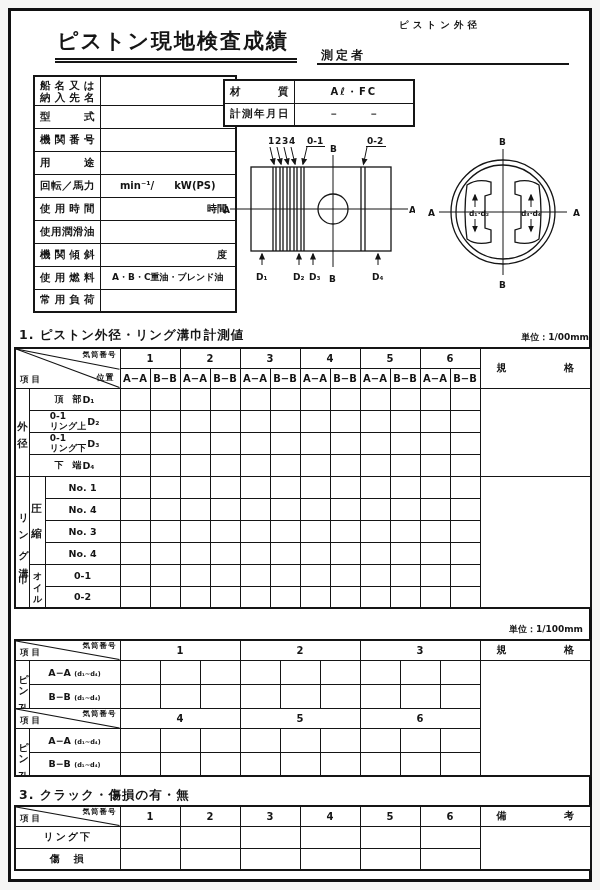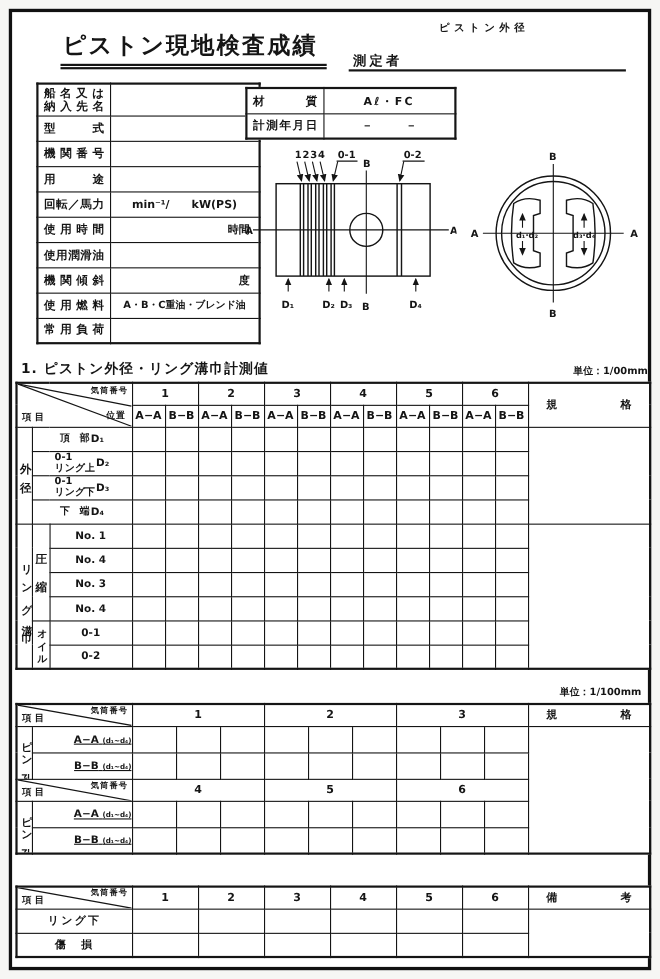--- a/index.html
+++ b/index.html
@@ -54,21 +54,21 @@
   .vx{letter-spacing:1.6em;font-size:10.5px;}
   .vr5{letter-spacing:0.65em;font-size:10px;}
   .vc2{letter-spacing:2.2em;font-size:10.5px;}
   .v03{letter-spacing:0.15em;font-size:9px;}
   .vpin{letter-spacing:0.3em;font-size:10px;}
   .rlabel{font-size:9.5px;padding:0 2px;}
   .rlflex{display:flex;align-items:center;justify-content:center;padding:0 2px;}
   .rlflex .lbl{font-size:9px;text-align:left;}
   .dsub{font-size:9.5px;padding-left:1px;}
   .cc{text-align:center;font-size:9.5px;}
-  .pinlab{text-align:right;font-size:9.5px;white-space:nowrap;text-decoration:underline;}
+  .pinlab{text-align:center;font-size:9.5px;white-space:nowrap;}
   .sfx{font-size:6.5px;}
   .rl-c{text-align:center;font-size:10px;letter-spacing:2px;}
 
   .s-title{position:absolute;font-size:12.5px;font-weight:bold;letter-spacing:1px;}
   .unit{position:absolute;font-size:9px;font-weight:bold;}
 </style>
 </head>
 <body>
 
 <div class="sheet">
@@ -553,20 +553,21 @@
           <td class="cell"></td>
           <td class="cell"></td>
           <td class="cell"></td>
           <td class="cell"></td>
           <td class="cell"></td>
           <td class="cell"></td>
         </tr>
   </tbody>
     </table>
 
+  <div class="s-title" style="left:8px;top:776px">3. クラック・傷損の有・無</div>
 
   <table class="t" style="left:3px;top:794px;width:576px">
     <colgroup>
       <col style="width:105px">
       <col style="width:60px">
         <col style="width:60px">
         <col style="width:60px">
       <col style="width:60px">
         <col style="width:60px">
         <col style="width:60px">

